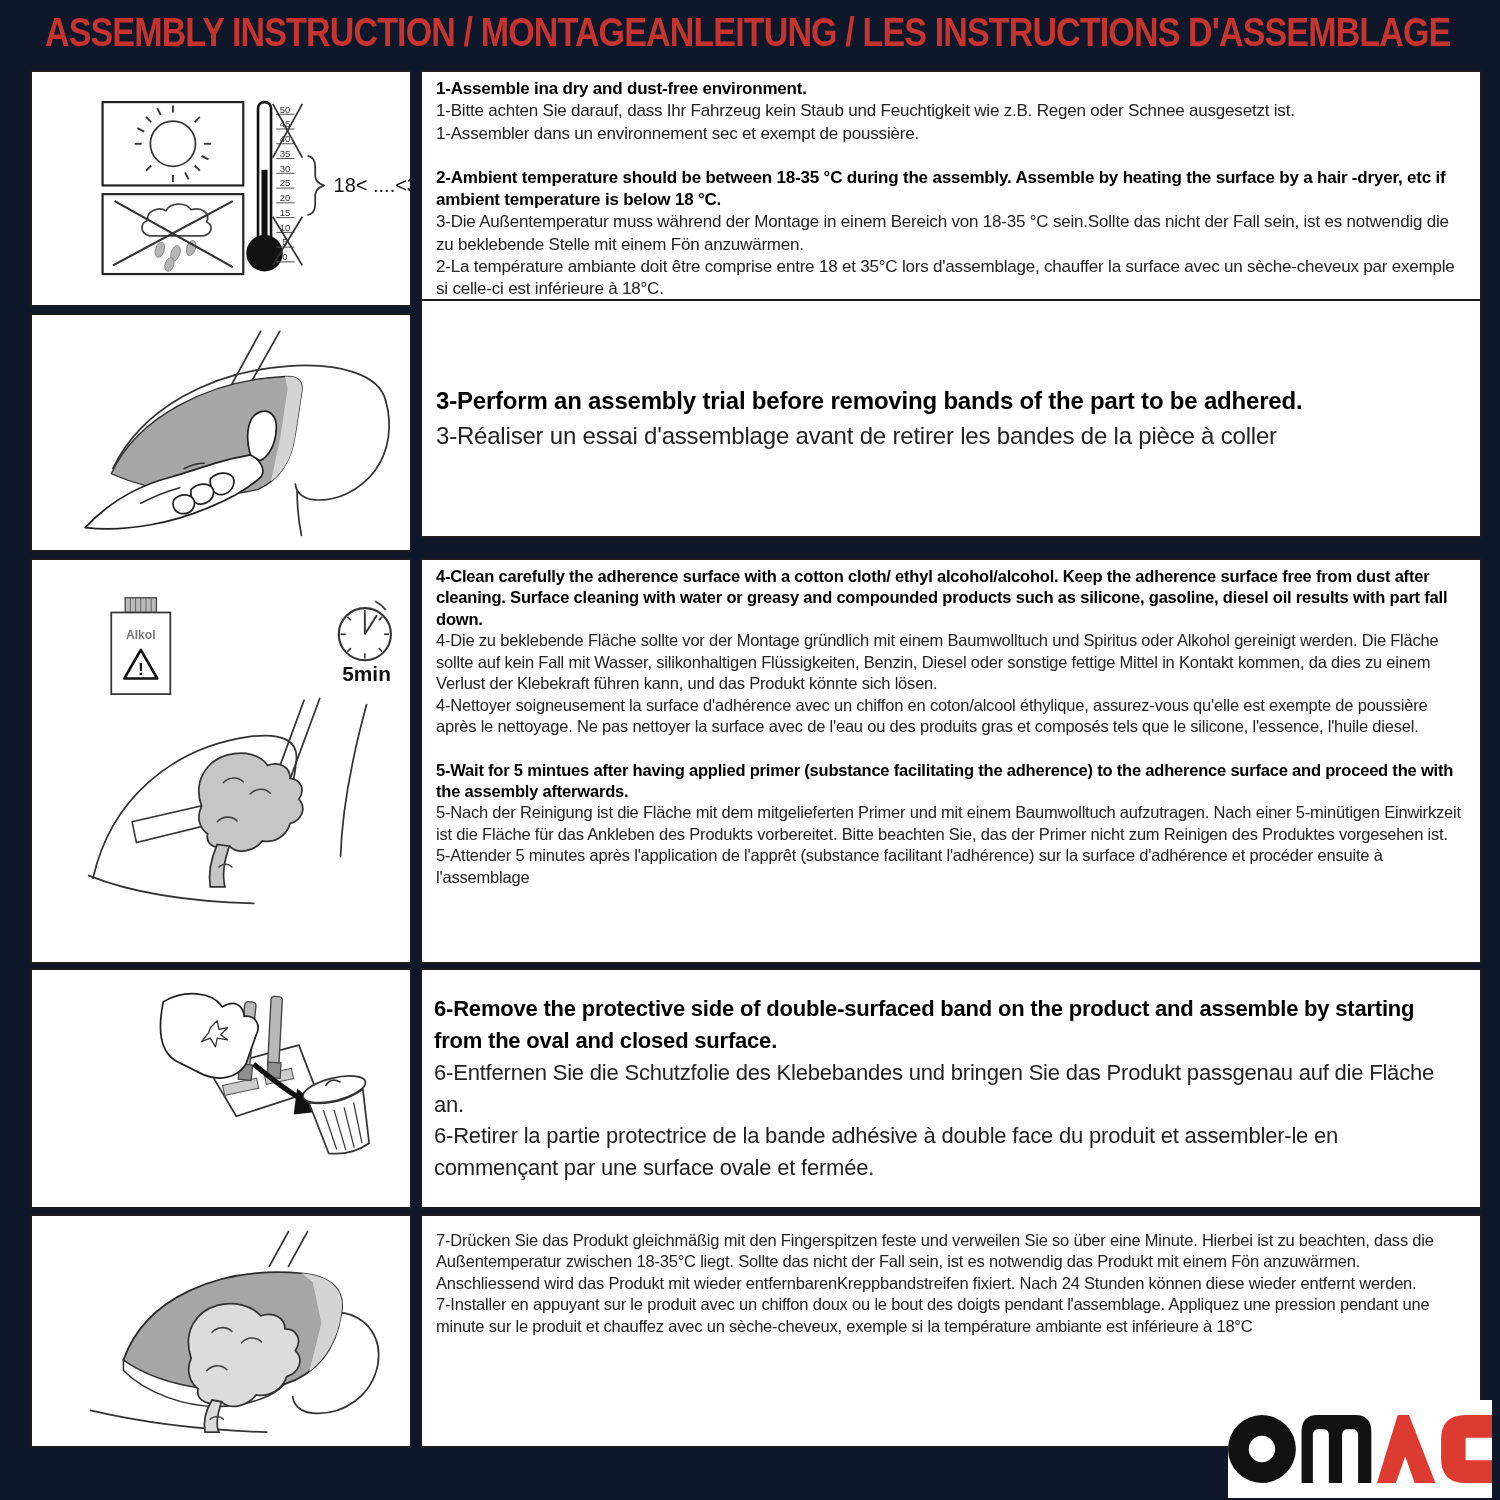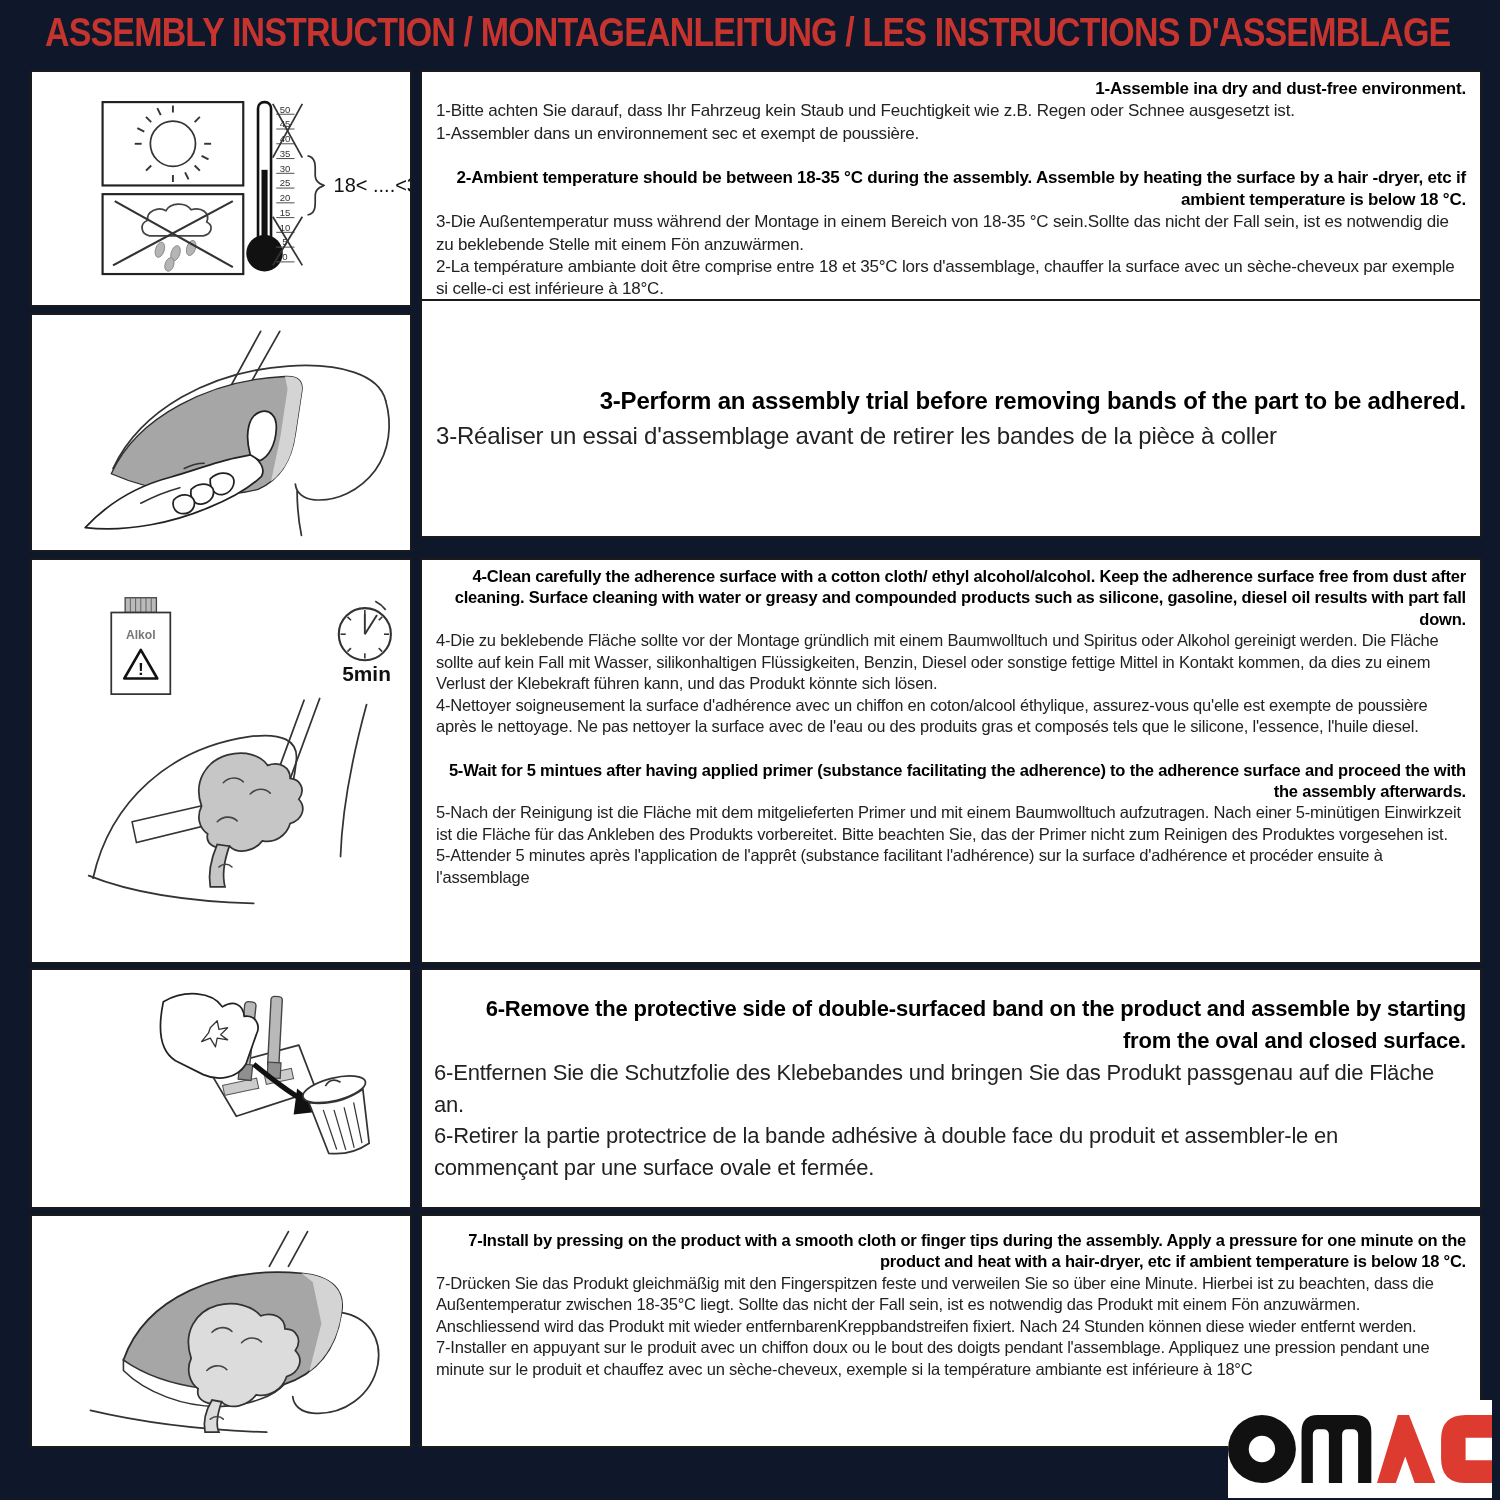--- a/index.html
+++ b/index.html
@@ -12,21 +12,21 @@
   #page{position:relative;width:1500px;height:1500px;background:#0f172a;
         font-family:"Liberation Sans",sans-serif;color:var(--ink);}
   .title{position:absolute;left:45px;top:10px;font-weight:bold;font-size:40px;
          color:var(--red);letter-spacing:-1px;white-space:nowrap;
          transform:scaleX(0.85);transform-origin:0 0;}
   .illbox{position:absolute;left:30px;width:382px;border:2px solid var(--line);
           box-sizing:border-box;background:#fff;padding-left:48px;}
   .textbox{position:absolute;left:420px;width:1062px;border:2px solid var(--line);
            box-sizing:border-box;background:#fff;padding:6px 14px;}
   .textbox p{margin:0;}
-  .b{font-weight:bold;color:#000;text-align:right;}
+  .b{font-weight:bold;color:#000;}
   .n{font-weight:normal;color:#222;}
   .gap{margin-top:22px !important;}
   .fs-small p{font-size:17px;line-height:1.31;letter-spacing:-0.2px;}
   .fs-tiny  p{font-size:16.5px;line-height:1.3;letter-spacing:-0.2px;}
   .fs-big   p{font-size:24px;line-height:1.42;letter-spacing:-0.2px;}
   .fs-mid   p{font-size:22px;line-height:1.44;letter-spacing:-0.2px;}
   .vcenter{display:flex;flex-direction:column;justify-content:center;}
   .illbox svg{display:block;width:100%;height:100%;}
   .logo{position:absolute;left:1228px;top:1400px;width:264px;height:98px;
         background:#fff;z-index:5;}
@@ -288,21 +288,20 @@
           <path d="M152,118 C159,111 169,111 175,117"></path>
           <path d="M186,130 C193,123 203,123 209,129"></path>
           <path d="M146,162 C153,155 163,155 169,161"></path>
           <path d="M150,218 C155,214 161,214 165,218"></path>
         </g>
       </g>
     </svg>
   </div>
 
   <div class="textbox fs-tiny" style="top:1214px;height:234px;padding-top:14px;">
-    <p class="b">7-Install by pressing on the product with a smooth cloth or finger tips during the assembly. Apply a pressure for one minute on the product and heat with a hair-dryer, etc if ambient temperature is below 18 °C.</p>
     <p class="n">7-Drücken Sie das Produkt gleichmäßig mit den Fingerspitzen feste und verweilen Sie so über eine Minute. Hierbei ist zu beachten, dass die Außentemperatur zwischen 18-35°C liegt. Sollte das nicht der Fall sein, ist es notwendig das Produkt mit einem Fön anzuwärmen. Anschliessend wird das Produkt mit wieder entfernbarenKreppbandstreifen fixiert. Nach 24 Stunden können diese wieder entfernt werden.</p>
     <p class="n">7-Installer en appuyant sur le produit avec un chiffon doux ou le bout des doigts pendant l'assemblage. Appliquez une pression pendant une minute sur le produit et chauffez avec un sèche-cheveux, exemple si la température ambiante est inférieure à 18°C</p>
   </div>
 
   <div class="logo">
     <svg viewBox="0 0 280 100" role="img" aria-label="OMAC">
       <g fill="#111">
         <circle cx="36" cy="50" r="36"></circle>
         <circle cx="36" cy="50" r="14" fill="#fff"></circle>
         <path d="M78,86 L78,32 Q78,14 95,14 L135,14 Q152,14 152,32 L152,86 L138,86 L138,35 Q138,29 132,29 L127,29 Q121,29 121,35 L121,86 L107,86 L107,35 Q107,29 101,29 L96,29 Q90,29 90,35 L90,86 Z"></path>

